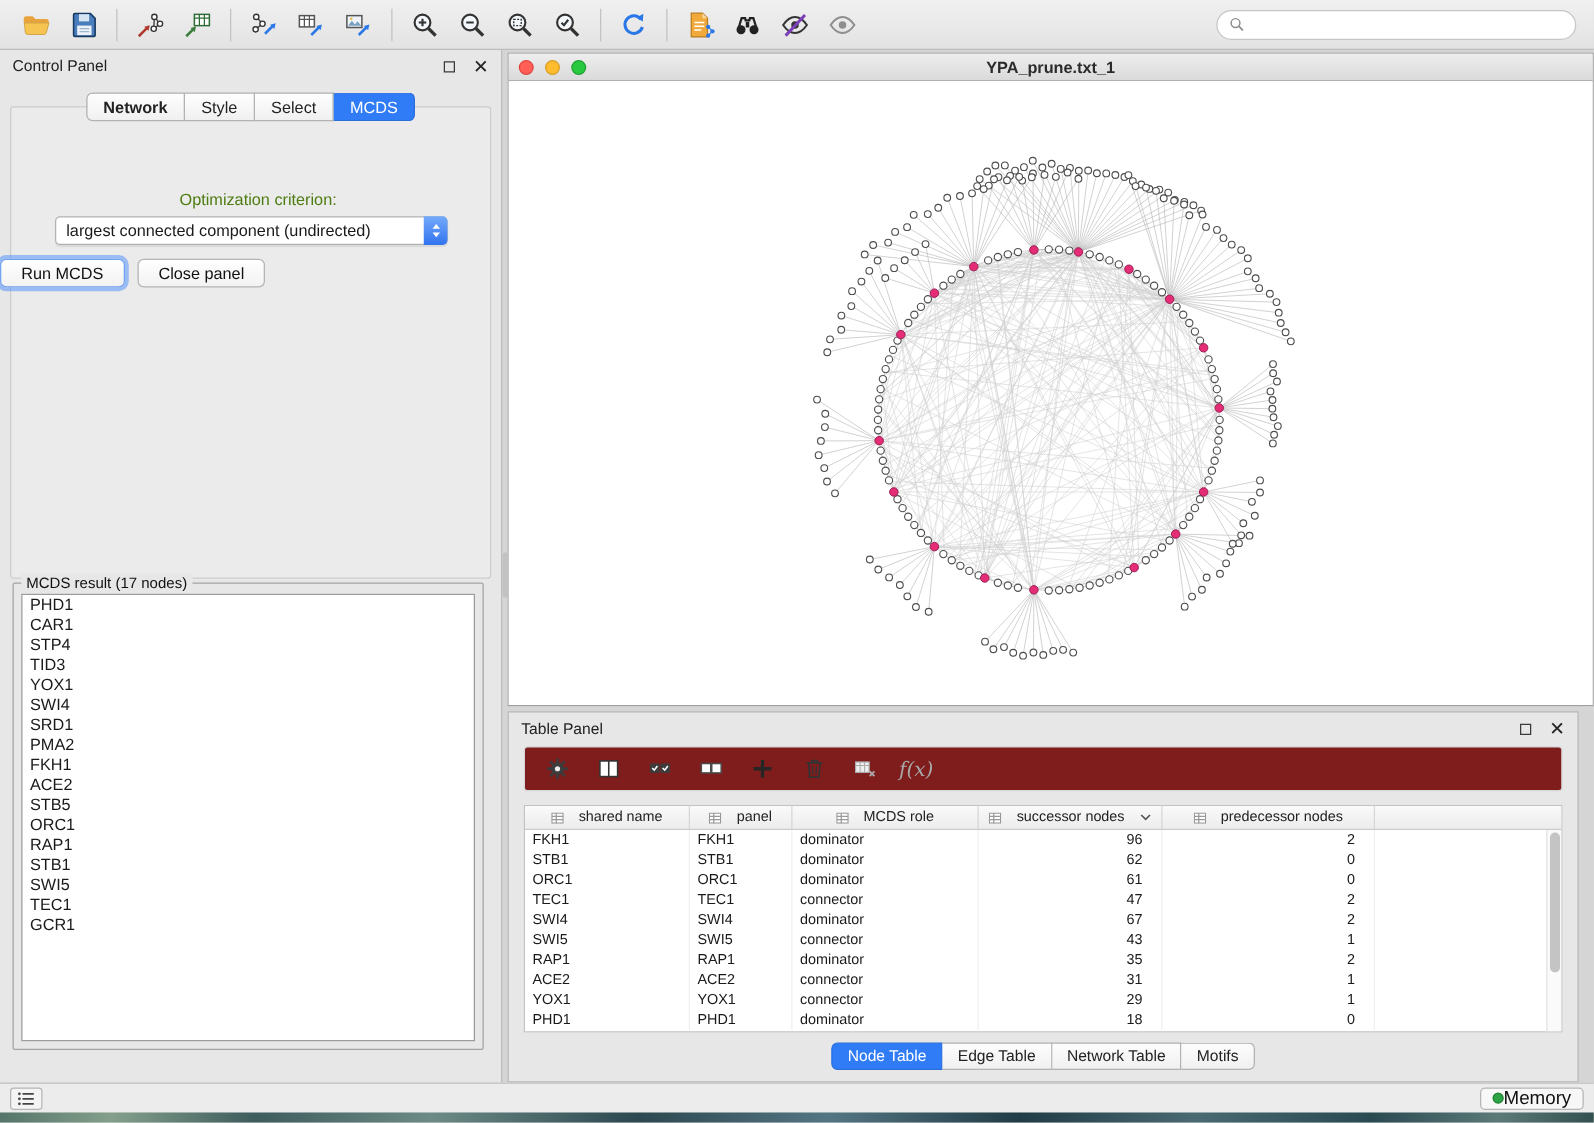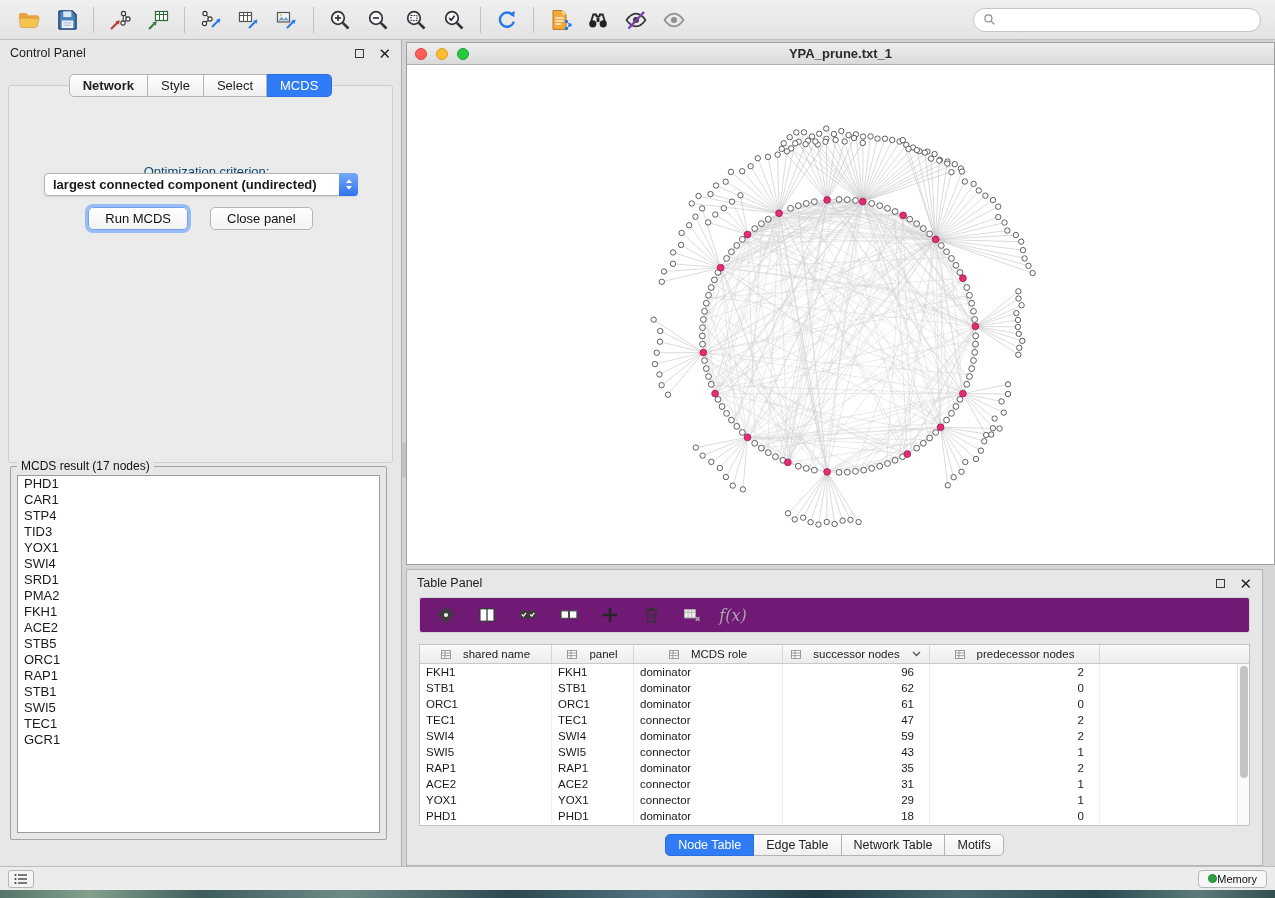--- a/index.html
+++ b/index.html
@@ -18,25 +18,25 @@
   .panel-head { height:26px; display:flex; align-items:center; padding:0 10px; font-size:12.5px; color:#222; }
   .panel-head .spacer { flex:1; }
   .float-box { width:9px; height:9px; border:1.5px solid #3a3a3a; display:inline-block; margin-right:14px; }
   .close-x { font-size:15px; font-weight:bold; color:#222; line-height:1; }
   .cp-content-box { position:absolute; left:8px; right:8px; top:45px; height:378px; background:#ebebeb; border:1px solid #cdcdcd; border-radius:3px; }
   .seg { display:flex; justify-content:center; position:absolute; left:0; right:0; top:34px; z-index:2; }
   .seg .tab { padding:3px 13px; font-size:13px; background:linear-gradient(#fefefe,#f0f0f0); border:1px solid #b3b3b3; border-left-width:0; color:#222; cursor:default; }
   .seg .tab:first-child { border-left-width:1px; border-radius:5px 0 0 5px;font-weight:bold; }
   .seg .tab:last-child { border-radius:0 5px 5px 0; }
   .seg .tab.active { background:#2f7cf6; color:#fff; border-color:#2a6fdd; }
-  .opt-label { position:absolute; left:0; right:0; top:124px; text-align:center; font-size:13px; color:#0c4a6e;padding-left:12px; }
-  .combo { position:absolute; left:44px; top:133px; width:314px; height:23px; background:#fff; border:1px solid #b2b2b2; border-radius:4px; display:flex; align-items:center; box-shadow:0 1px 1px rgba(0,0,0,.08);font-weight:bold; }
+  .opt-label { position:absolute; left:0; right:0; top:112px; text-align:center; font-size:13px; color:#4d7c0f;padding-left:12px; }
+  .combo { position:absolute; left:44px; top:133px; width:314px; height:23px; background:#fff; border:1px solid #b2b2b2; border-radius:4px; display:flex; align-items:center; box-shadow:0 1px 1px rgba(0,0,0,.08); }
   .combo-text { flex:1; font-size:13px; padding-left:8px; white-space:nowrap; overflow:hidden; }
   .combo-stepper { width:19px; align-self:stretch; margin:-1px -1px -1px 0; background:linear-gradient(#74aafa,#3173ee); border-radius:0 4px 4px 0; display:flex; align-items:center; justify-content:center; }
-  .btn-row { position:absolute; left:0; right:0; top:167px; display:flex; justify-content:center; gap:22px; }
+  .btn-row { position:absolute; left:0; right:0; top:167px; display:flex; justify-content:flex-start; gap:10px; }
   .mac-btn { height:23px; padding:0 16px; background:linear-gradient(#ffffff,#f2f2f2); border:1px solid #b5b5b5; border-radius:5px; font-size:13px; color:#111; cursor:default; }
   .mac-btn.focus { box-shadow:0 0 0 3px rgba(88,149,251,.55); border-color:#74a2f0; }
   .mcds-fieldset { position:absolute; left:10px; right:14px; top:426px; bottom:26px; border:1px solid #a3a3a3; border-radius:2px; }
   .mcds-legend { position:absolute; top:-8px; left:6px; background:#e7e7e7; padding:0 4px; font-size:12px; color:#111; }
   .mcds-listbox { position:absolute; left:6px; right:6px; top:8px; bottom:6px; background:#fff; border:1px solid #9b9b9b; overflow:hidden; }
   .mcds-item { font-size:13px; line-height:16px; padding-left:6px; }
 
   
   .right-area { position:absolute; left:402px; top:40px; width:873px; height:826px; background:#d5d5d5; }
   .divider-handle { position:absolute; left:0px; top:402px; width:5px; height:36px; background:#c3c3c3; border-radius:2px; }
@@ -47,42 +47,42 @@
   .tl { width:12px; height:12px; border-radius:50%; margin-left:9px; }
   .tl.red { background:#ff5f57; border:0.5px solid #e0443e; margin-left:8px; }
   .tl.yellow { background:#febc2e; border:0.5px solid #d89e24; }
   .tl.green { background:#28c840; border:0.5px solid #1da133; }
   .net-title { position:absolute; left:0; right:0; text-align:center; font-size:13px; font-weight:bold; color:#2b2b2b; }
   .net-canvas { position:absolute; left:0; top:22px; right:0; bottom:0; background:#fff; }
   .net-canvas svg { display:block; width:100%; height:100%; }
 
   
   .table-panel { position:absolute; left:4px; top:529px; width:857px; height:297px; background:#e7e7e7; border:1px solid #b5b5b5; }
-  .tp-toolbar { position:absolute; left:12px; right:12px; top:27px; height:36px; background:#701a75; border:1px solid #d6d6d6; border-radius:3px; display:flex; align-items:center; gap:17px; padding:0 14px; }
+  .tp-toolbar { position:absolute; left:12px; right:12px; top:27px; height:36px; background:#7f1d1d; border:1px solid #d6d6d6; border-radius:3px; display:flex; align-items:center; gap:17px; padding:0 14px; }
   .tp-icon { display:flex; align-items:center; justify-content:center; width:24px; height:24px; border:none; background:transparent; cursor:default; }
   .fx { font-family:"DejaVu Serif",serif; font-style:italic; font-size:16px; color:#a9a9a9; }
   .ttable { position:absolute; left:12px; right:12px; top:74px; height:182px; background:#fff; border:1px solid #c2c2c2; }
   .thead { display:grid; grid-template-columns:132px 82px 149px 147px 170px 1fr; height:19px; background:linear-gradient(#fafafa,#ececec); border-bottom:1px solid #c9c9c9; }
   .th { display:flex; align-items:center; justify-content:center; gap:12px; font-size:11.5px; color:#222; border-right:1px solid #d6d6d6; overflow:hidden; cursor:default; }
   .tbody { position:absolute; left:0; right:0; top:19px; bottom:0; overflow:hidden; }
   .trow { display:grid; grid-template-columns:132px 82px 149px 147px 170px 1fr; height:16px; }
   .tcell { font-size:11.5px; display:flex; align-items:center; padding:0 6px; border-right:1px solid #efefef; white-space:nowrap; overflow:hidden; }
   .tcell.c-num { justify-content:flex-end; padding-right:15px; }
   .vscroll { position:absolute; right:0; top:19px; bottom:0; width:12px; background:#fafafa; border-left:1px solid #e2e2e2; }
   .vthumb { position:absolute; left:1.5px; top:2px; width:8px; height:112px; background:#c4c4c4; border-radius:4px; }
   .tp-tabs { position:absolute; left:0; right:0; top:264px; display:flex; justify-content:center; }
   .tp-tabs .tab { padding:3px 12px; font-size:12.5px; background:linear-gradient(#fdfdfd,#f0f0f0); border:1px solid #b3b3b3; border-left-width:0; color:#222; cursor:default; }
   .tp-tabs .tab:first-child { border-left-width:1px; border-radius:5px 0 0 5px; }
   .tp-tabs .tab:last-child { border-radius:0 5px 5px 0; }
   .tp-tabs .tab.active { background:#2f7cf6; color:#fff; border-color:#2a6fdd; }
 
   
   .status-bar { position:absolute; left:0; top:866px; width:1275px; height:24px; background:#ececec; border-top:1px solid #bdbdbd; display:flex; align-items:center; padding:0 8px; }
   .status-left-btn { width:26px; height:18px; border:1px solid #b5b5b5; border-radius:3px; background:#f4f4f4; display:flex; align-items:center; justify-content:center; }
-  .memory-btn { margin-left:auto; height:18px; padding:0 9px; border:1px solid #b5b5b5; border-radius:4px; background:#f7f7f7; display:flex; align-items:center; gap:0; font-size:11px; color:#111; }
+  .memory-btn { margin-left:auto; height:18px; padding:0 9px; border:1px solid #b5b5b5; border-radius:4px; background:#f7f7f7; display:flex; align-items:center; gap:0; font-size:15px; color:#111; }
   .mem-dot { width:9px; height:9px; border-radius:50%; background:#2ca344; border:1px solid #1f8233; }
 
   .wallpaper { position:absolute; left:0; top:890px; width:1275px; height:8px;
     background:linear-gradient(90deg,#55756a 0%,#84a08c 7%,#3d5c5c 16%,#6d8b86 27%,#2c4850 40%,#547683 52%,#203c46 64%,#4a6a72 75%,#2a4a52 86%,#5b7a78 94%,#32504f 100%); }
 </style>
 </head>
 <body>
 
 <div class="toolbar">
   <button class="tbtn">
@@ -1134,21 +1134,21 @@
             <div class="tcell ">TEC1</div>
             <div class="tcell ">connector</div>
             <div class="tcell c-num">47</div>
             <div class="tcell c-num">2</div>
             <div class="tcell "></div>
           </div>
           <div class="trow">
             <div class="tcell ">SWI4</div>
             <div class="tcell ">SWI4</div>
             <div class="tcell ">dominator</div>
-            <div class="tcell c-num">59</div>
+            <div class="tcell c-num">67</div>
             <div class="tcell c-num">2</div>
             <div class="tcell "></div>
           </div>
           <div class="trow">
             <div class="tcell ">SWI5</div>
             <div class="tcell ">SWI5</div>
             <div class="tcell ">connector</div>
             <div class="tcell c-num">43</div>
             <div class="tcell c-num">1</div>
             <div class="tcell "></div>

